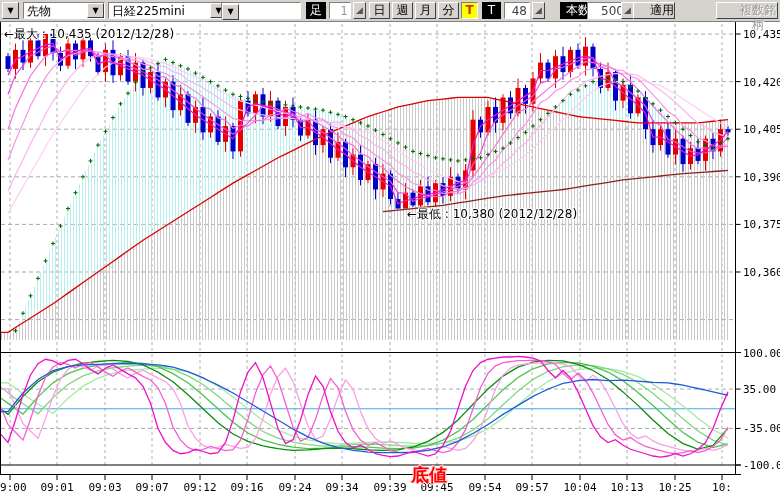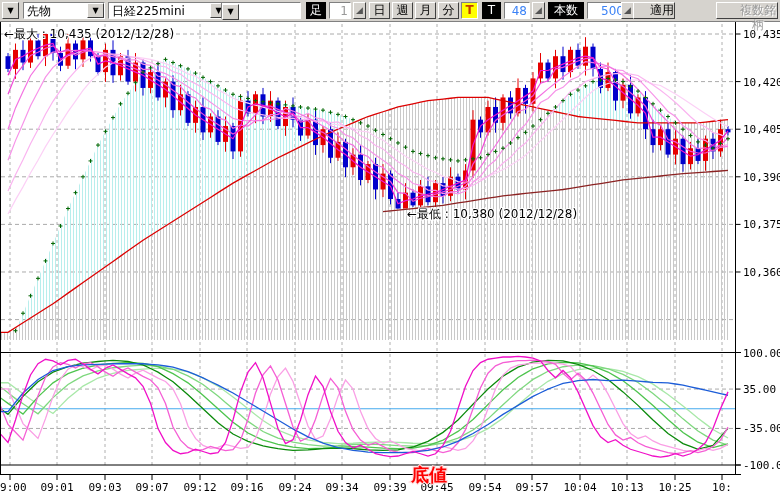--- a/index.html
+++ b/index.html
@@ -14,21 +14,21 @@
          text-align:center;color:#000;cursor:default;}
   .sunken{border-top:1px solid #808080;border-left:1px solid #808080;
           border-right:1px solid #fff;border-bottom:1px solid #fff;}
   .combo{background:#fff;border:1px solid;border-color:#808080 #fff #fff #808080;display:flex;}
   .combo .cval{flex:1;padding:1px 2px 0 3px;white-space:nowrap;overflow:hidden;color:#000;}
   .combo .carr{width:15px;background:#d6d3ce;border-top:1px solid #fff;border-left:1px solid #fff;
                border-right:1px solid #404040;border-bottom:1px solid #404040;
                font-size:8px;line-height:14px;text-align:center;color:#000;}
   .blacklab{background:#000;color:#fff;text-align:center;line-height:16px;}
   .spinf{background:#fff;border:1px solid;border-color:#808080 #fff #fff #808080;
-         text-align:right;padding:1px 2px 0 0;color:#3b82f6;}
+         text-align:right;padding:1px 2px 0 0;color:#404040;}
   .spinb{font-size:9px;line-height:14px;color:#555;text-align:center;}
   .dim{color:#999;}
   .disabled{color:#9a9a9a;text-shadow:1px 1px 0 #fff;padding-left:22px;}
   .yellow{background:#ffff00;color:#c43c00;font-weight:bold;}
   
   #chartsvg{position:absolute;top:0;left:0;}
   text{user-select:none;}
   .mono{font-family:"DejaVu Sans Mono",monospace;}
 </style>
 </head>
@@ -61,21 +61,21 @@
     <div class="tbi btn3d" style="left:369px;width:21px;">日</div>
     <div class="tbi btn3d" style="left:392px;width:21px;">週</div>
     <div class="tbi btn3d" style="left:415px;width:21px;">月</div>
     <div class="tbi btn3d" style="left:438px;width:21px;">分</div>
     <div class="tbi btn3d sunken yellow" style="left:461px;width:17px;">T</div>
 
     <div class="tbi blacklab" style="left:482px;width:19px;">T</div>
     <div class="tbi spinf" style="left:504px;width:26px;">48</div>
     <div class="tbi btn3d spinb" style="left:532px;width:13px;"><span>◢</span></div>
 
-    <div class="tbi blacklab" style="left:548px;width:36px;">本数</div>
+    <div class="tbi blacklab" style="left:560px;width:36px;">本数</div>
     <div class="tbi spinf" style="left:587px;width:40px;">500</div>
     <div class="tbi btn3d spinb" style="left:621px;width:13px;"><span>◢</span></div>
 
     <div class="tbi btn3d" style="left:633px;width:42px;text-align:right;">適用</div>
 
     <div class="tbi btn3d disabled" style="left:716px;width:62px;">複数銘柄</div>
   </div>
 
   <svg id="chartsvg" width="780" height="501">
     <defs>

